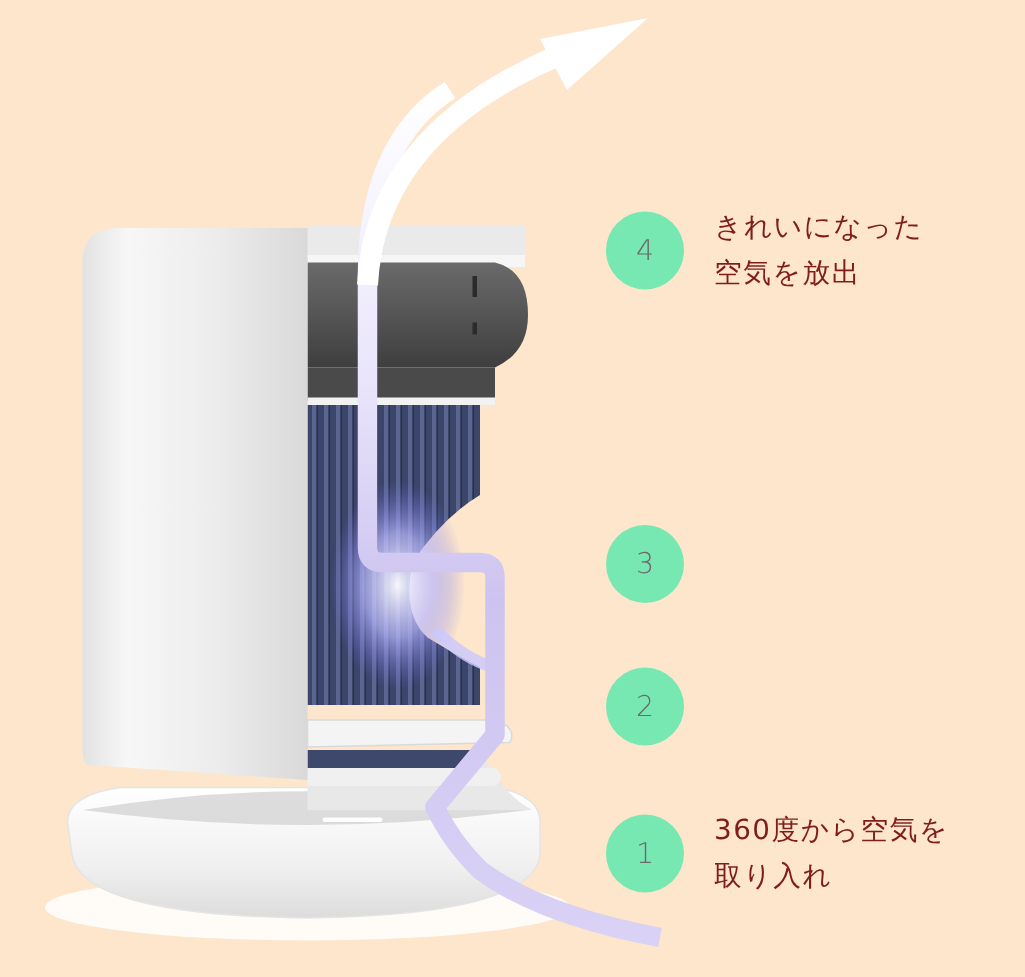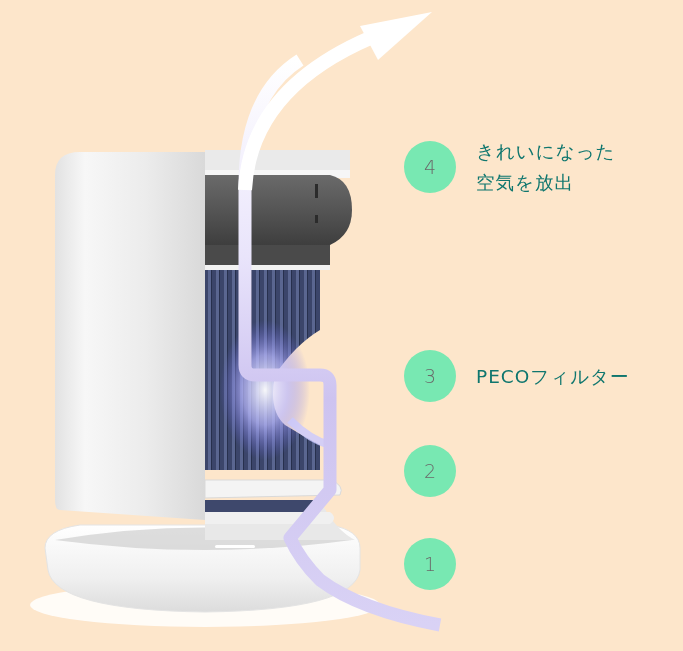--- a/index.html
+++ b/index.html
@@ -15,21 +15,21 @@
       position: absolute; display: flex; align-items: center;
     }
     .badge {
       width: 52px; height: 52px; border-radius: 50%;
       background: #78e8b2; color: #6a6a6a;
       display: flex; align-items: center; justify-content: center;
       font-size: 19px; font-weight: 300; flex: 0 0 auto;
       font-family: "DejaVu Sans", sans-serif;
     }
     .label {
-      margin-left: 20px; color: #0f766e; font-size: 18.5px;
+      margin-left: 20px; color: #7f1d1d; font-size: 18.5px;
       line-height: 31px; letter-spacing: 1px; white-space: pre-line;
     }
   </style>
 </head>
 <body>
 
 <div class="stage">
 
   <svg class="art" width="683" height="651" viewBox="0 0 683 651">
     <defs>
@@ -101,24 +101,25 @@
   </svg>
 
   <div class="step" style="left:404px; top:136px;">
     <div class="badge">4</div>
     <div class="label">きれいになった
 空気を放出</div>
   </div>
 
   <div class="step" style="left:404px; top:350px;">
     <div class="badge">3</div>
-    <div class="label">PECOフィルター</div>
   </div>
 
   <div class="step" style="left:404px; top:445px;">
     <div class="badge">2</div>
   </div>
 
   <div class="step" style="left:404px; top:538px;">
     <div class="badge">1</div>
+    <div class="label">360度から空気を
+取り入れ</div>
   </div>
 
 </div>
 
 </body></html>

